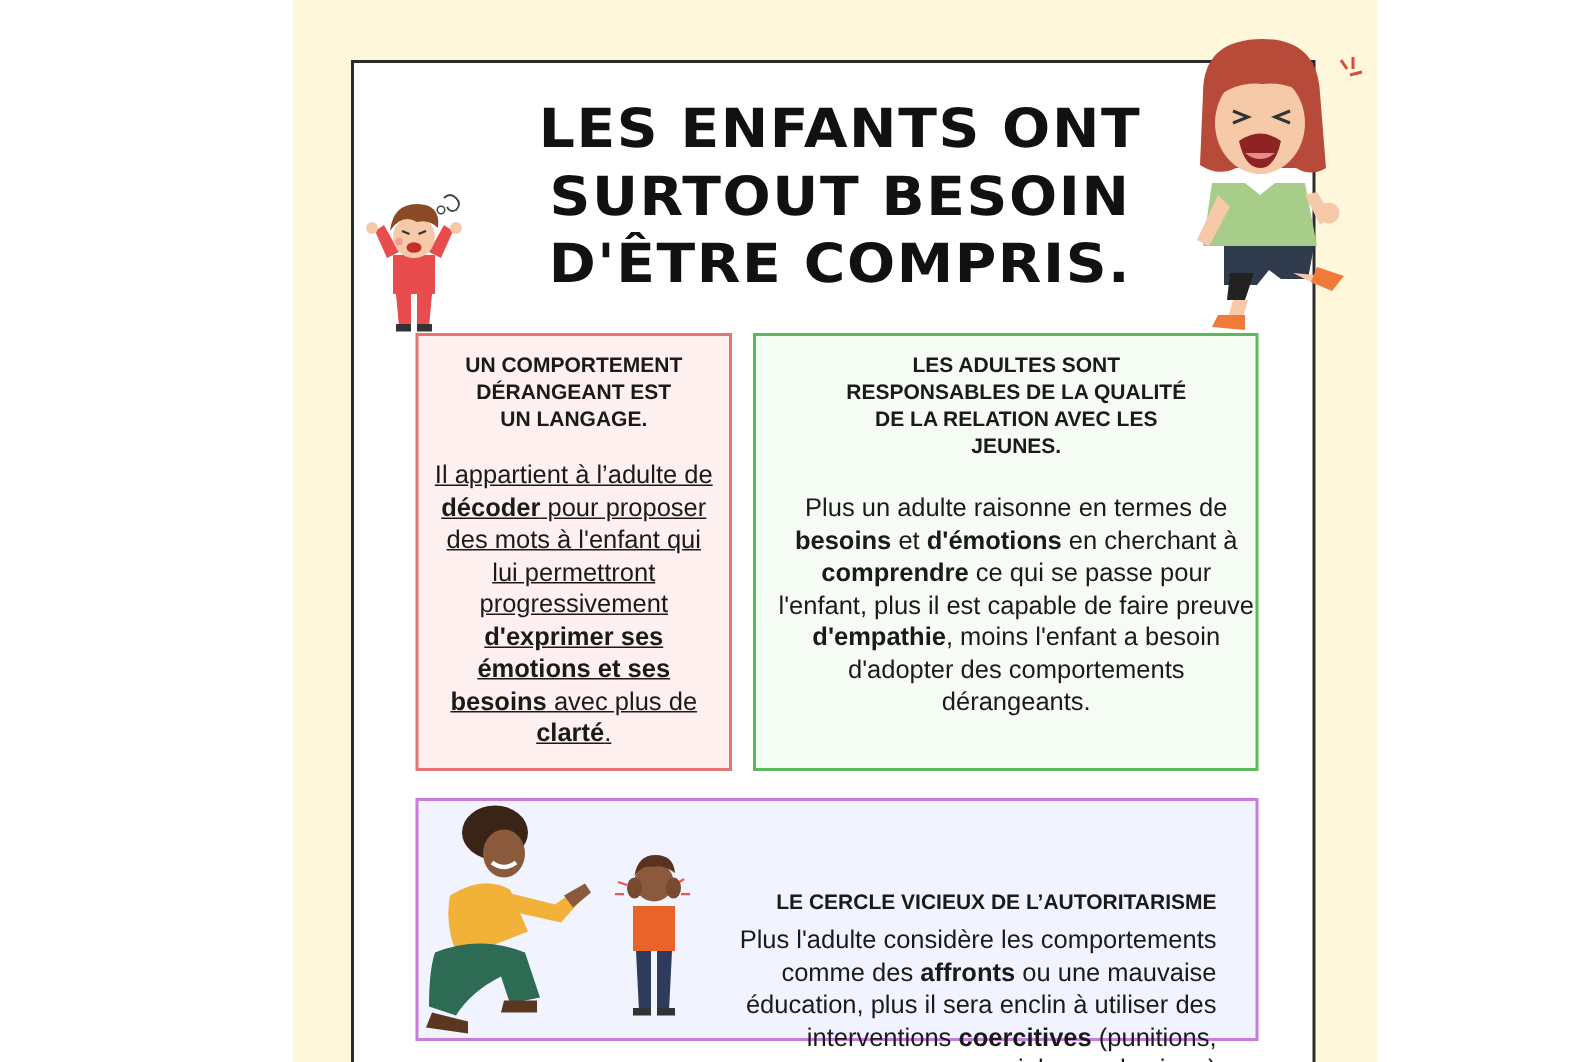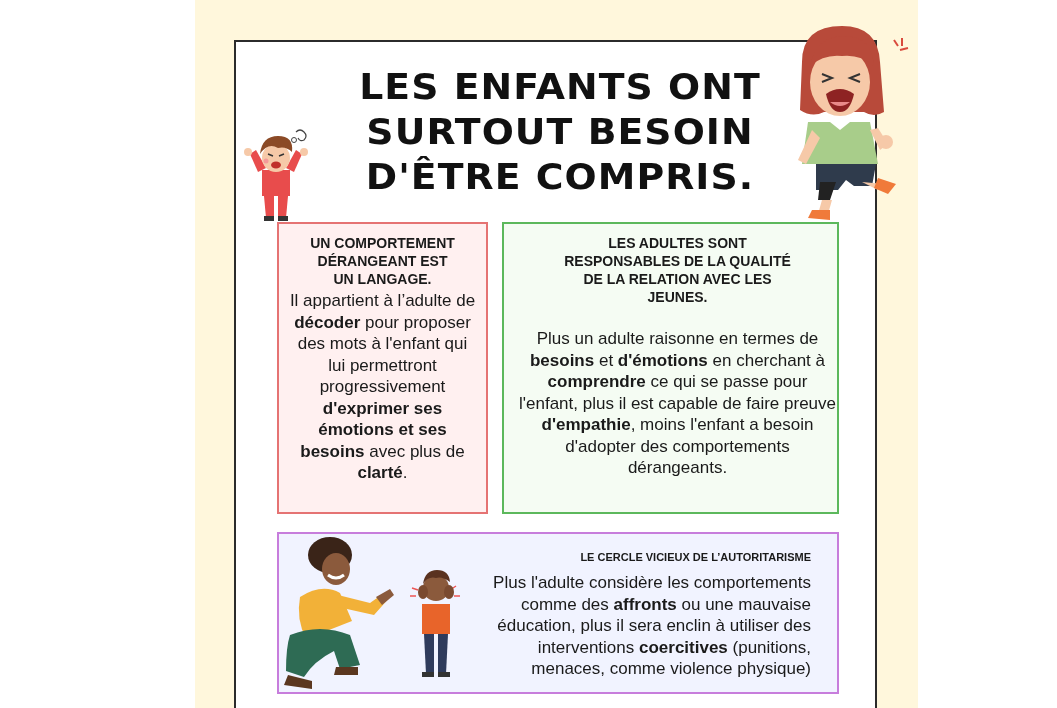--- a/index.html
+++ b/index.html
@@ -25,31 +25,31 @@
     .card {
       position: absolute; box-sizing: border-box; text-align: center; color: #1a1a1a;
     }
     .card .head { font-weight: 700; font-size: 14px; line-height: 18px; }
     .card .body { font-size: 17px; line-height: 21.5px; }
     .card b { font-weight: 700; }
     .card-red {
       left: 277px; top: 222px; width: 211px; height: 292px;
       background: #fff0f0; border: 2px solid #e57373; padding: 10px 8px 12px 8px;
     }
-    .card-red .body { margin-top: 2px; }
+    .card-red .body { margin-top: 18px; text-decoration: underline; }
     .card-green {
       left: 502px; top: 222px; width: 337px; height: 292px;
       background: #f5fcf3; border: 2px solid #5cb85c; padding: 10px 0 0 14px;
     }
     .card-green .body { margin-top: 22px; }
     .card-purple {
       left: 277px; top: 532px; width: 562px; height: 162px;
       background: #f1f3ff; border: 2px solid #c77ddc; text-align: right; padding: 14px 26px 0 0;
     }
-    .card-purple .head { font-size: 11px; }
+    .card-purple .head { font-size: 14px; margin-top: 44px; }
     .card-purple .body { margin-top: 6px; line-height: 21.5px; }
     .illus { position: absolute; }
   </style>
 </head>
 <body>
 
 <div class="poster"></div>
 <div class="frame"></div>
 
 <div class="title">

